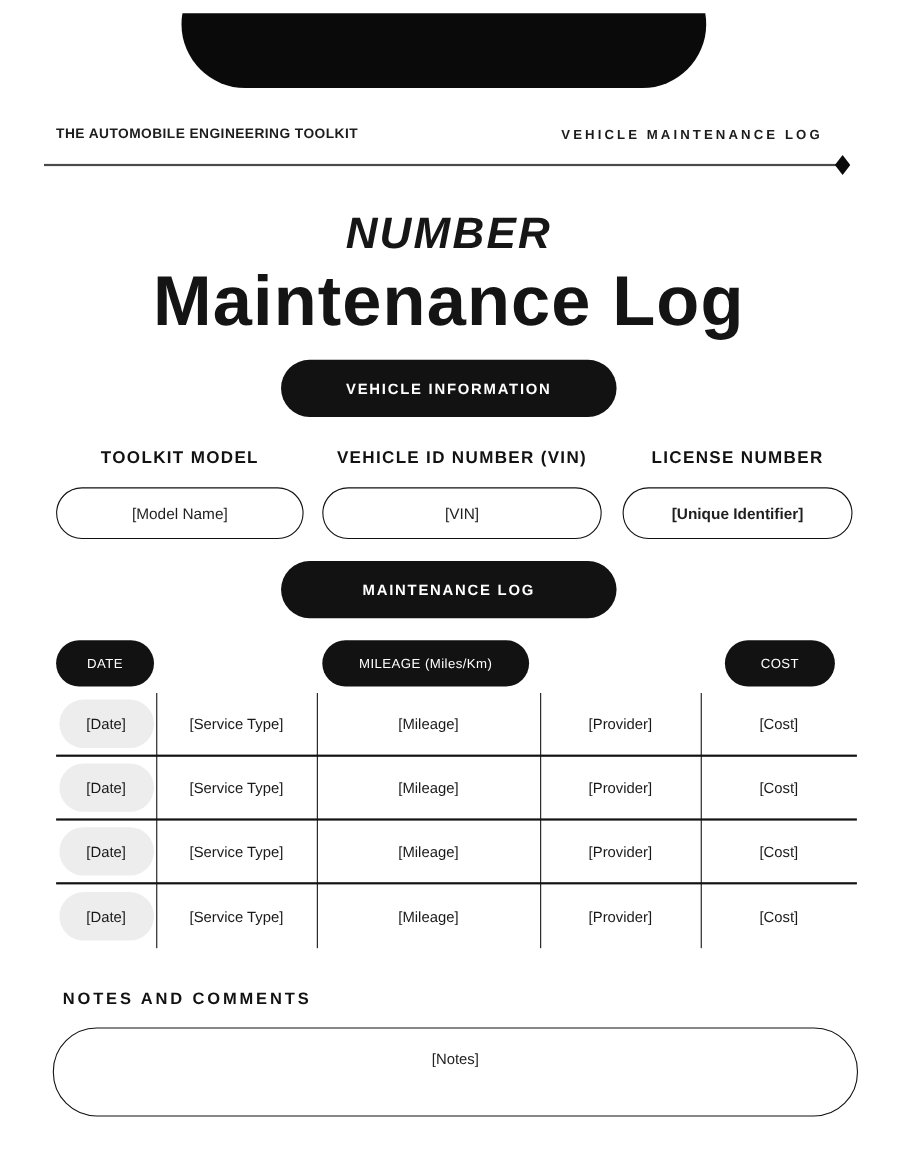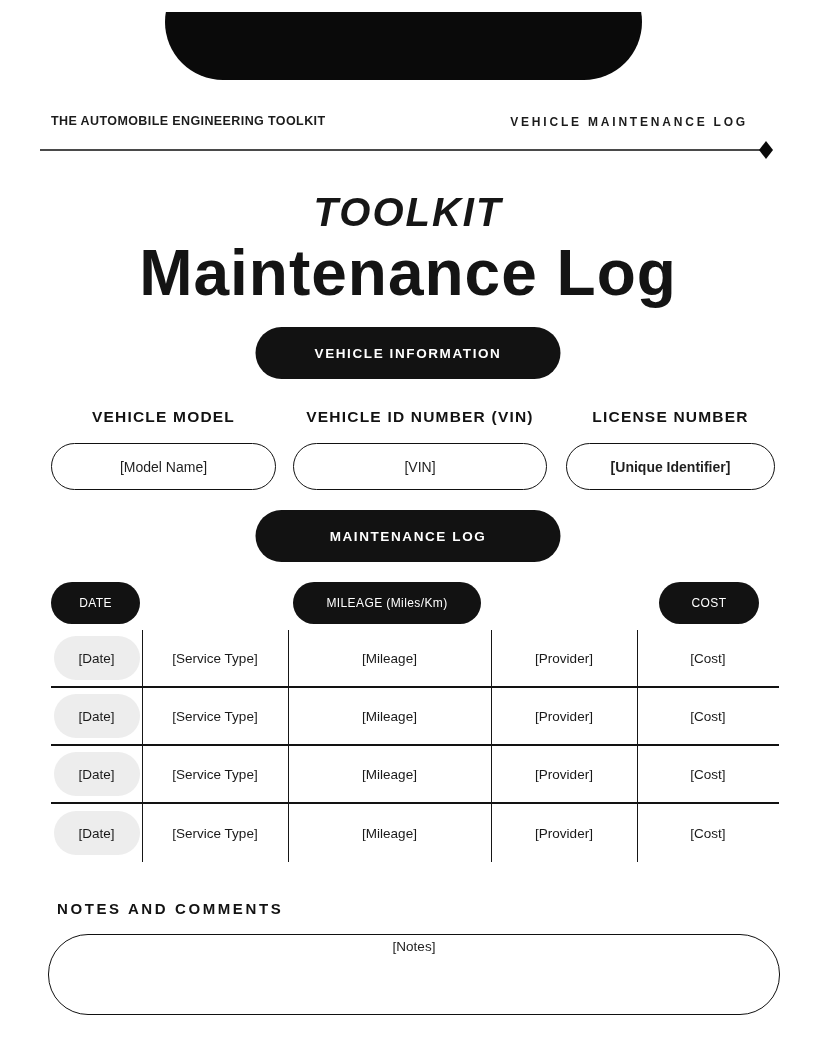--- a/index.html
+++ b/index.html
@@ -214,46 +214,46 @@
   .notes-box {
     position: absolute;
     left: 48px;
     top: 922px;
     width: 732px;
     height: 81px;
     border: 1.5px solid #111111;
     border-radius: 40px;
     background: #ffffff;
     text-align: center;
-    padding-top: 4px;
+    padding-top: 20px;
     font-size: 13.5px;
     color: #222222;
     cursor: text;
   }
 </style>
 </head>
 <body>
 
 <div class="page">
 
   <div class="top-shape"></div>
 
   <div class="brand">THE AUTOMOBILE ENGINEERING TOOLKIT</div>
   <div class="doc-type">VEHICLE MAINTENANCE LOG</div>
 
   <div class="rule"></div>
   <div class="diamond"></div>
 
-  <div class="title-top">TOOLKIT</div>
+  <div class="title-top">NUMBER</div>
   <div class="title-main">Maintenance Log</div>
 
   <button class="pill-btn btn-vehicle-info">VEHICLE INFORMATION</button>
 
   <div class="field-col col-model">
-    <span class="field-label">VEHICLE MODEL</span>
+    <span class="field-label">TOOLKIT MODEL</span>
     <div class="field-input">[Model Name]</div>
   </div>
   <div class="field-col col-vin">
     <span class="field-label">VEHICLE ID NUMBER (VIN)</span>
     <div class="field-input">[VIN]</div>
   </div>
   <div class="field-col col-license">
     <span class="field-label">LICENSE NUMBER</span>
     <div class="field-input bold">[Unique Identifier]</div>
   </div>

